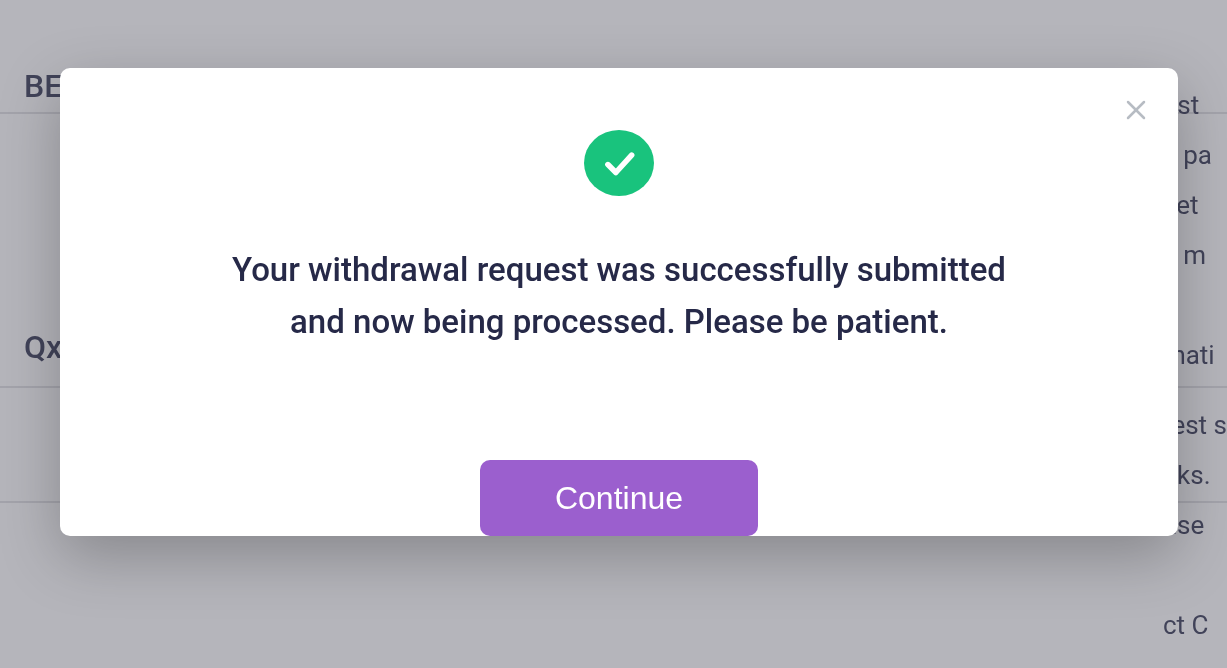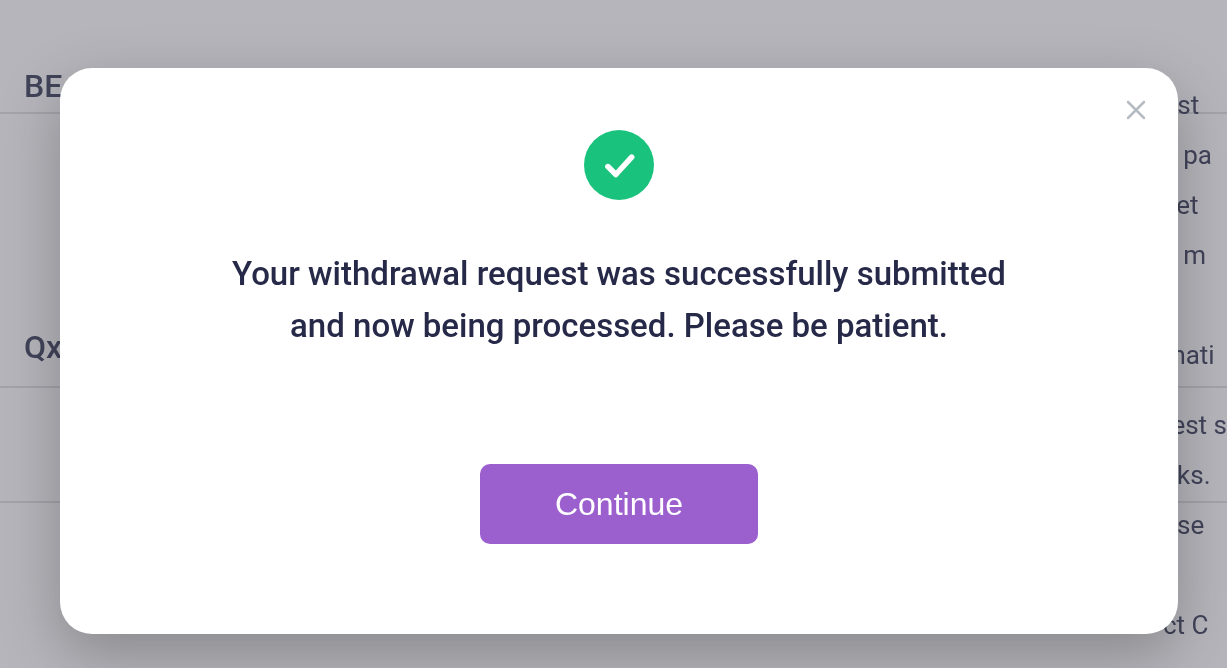--- a/index.html
+++ b/index.html
@@ -49,23 +49,23 @@
     .overlay {
       position: absolute;
       inset: 0;
       background: rgba(100,100,110,0.45);
     }
     .modal {
       position: absolute;
       top: 68px;
       left: 60px;
       width: 1118px;
-      height: 566px;
+      height: 468px;
       background: #ffffff;
-      border-radius: 32px;
+      border-radius: 10px;
       box-shadow: 0 20px 60px rgba(0,0,0,0.25);
       display: flex;
       flex-direction: column;
       align-items: center;
       padding-top: 62px;
     }
     .close-btn {
       position: absolute;
       top: 24px;
       right: 24px;

